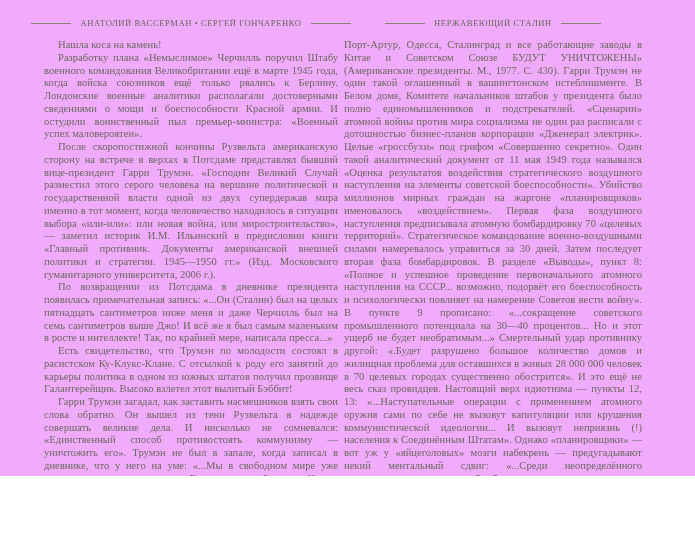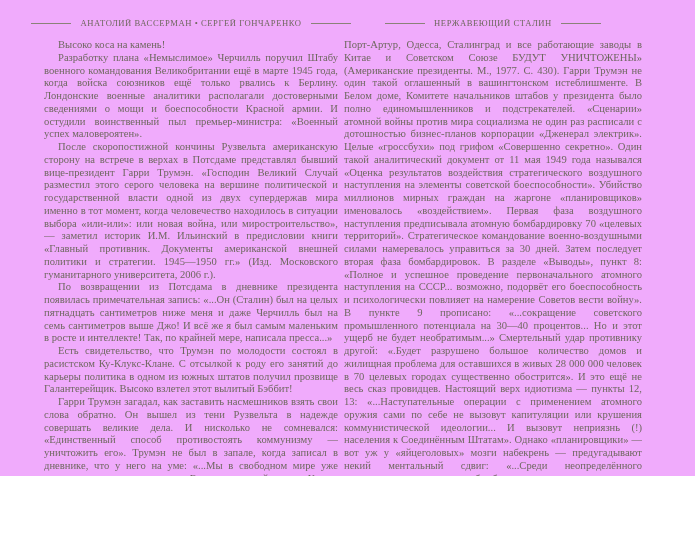--- a/index.html
+++ b/index.html
@@ -90,21 +90,21 @@
 
 <div class="spread">
 
   <div class="page left">
     <div class="running-head">
       <span class="rule"></span>
       <span class="head-text">АНАТОЛИЙ ВАССЕРМАН • СЕРГЕЙ ГОНЧАРЕНКО</span>
       <span class="rule"></span>
     </div>
     <div class="page-body">
-      <p>Высоко коса на камень!</p>
+      <p>Нашла коса на камень!</p>
       <p>Разработку плана «Немыслимое» Черчилль поручил Штабу военного командования Великобритании ещё в марте 1945 года, когда войска союзников ещё только рвались к Берлину. Лондонские военные аналитики располагали достоверными сведениями о мощи и боеспособности Красной армии. И остудили воинственный пыл премьер-министра: «Военный успех маловероятен».</p>
       <p>После скоропостижной кончины Рузвельта американскую сторону на встрече в верхах в Потсдаме представлял бывший вице-президент Гарри Трумэн. «Господин Великий Случай разместил этого серого человека на вершине политической и государственной власти одной из двух супердержав мира именно в тот момент, когда человечество находилось в ситуации выбора «или-или»: или новая война, или миростроительство», — заметил историк И.М. Ильинский в предисловии книги «Главный противник. Документы американской внешней политики и стратегии. 1945—1950 гг.» (Изд. Московского гуманитарного университета, 2006 г.).</p>
       <p>По возвращении из Потсдама в дневнике президента появилась примечательная запись: «...Он (Сталин) был на целых пятнадцать сантиметров ниже меня и даже Черчилль был на семь сантиметров выше Джо! И всё же я был самым маленьким в росте и интеллекте! Так, по крайней мере, написала пресса...»</p>
       <p>Есть свидетельство, что Трумэн по молодости состоял в расистском Ку-Клукс-Клане. С отсылкой к роду его занятий до карьеры политика в одном из южных штатов получил прозвище Галантерейщик. Высоко взлетел этот вылитый Бэббит!</p>
       <p>Гарри Трумэн загадал, как заставить насмешников взять свои слова обратно. Он вышел из тени Рузвельта в надежде совершать великие дела. И нисколько не сомневался: «Единственный способ противостоять коммунизму — уничтожить его». Трумэн не был в запале, когда записал в дневнике, что у него на уме: «...Мы в свободном мире уже достаточно долго страдали... Выкинуть китайцев из Кореи. Предоставить Польше, Эстонии, Латвии, Литве, Румынии и Венгрии их свободу... Это означает наверняка Большую войну. Это означает, что Москва, Санкт-Петербург, Мукден, Владивосток, Пекин, Шанхай,</p>
     </div>
     <div class="folio">8</div>
   </div>
 
   <div class="page right">

